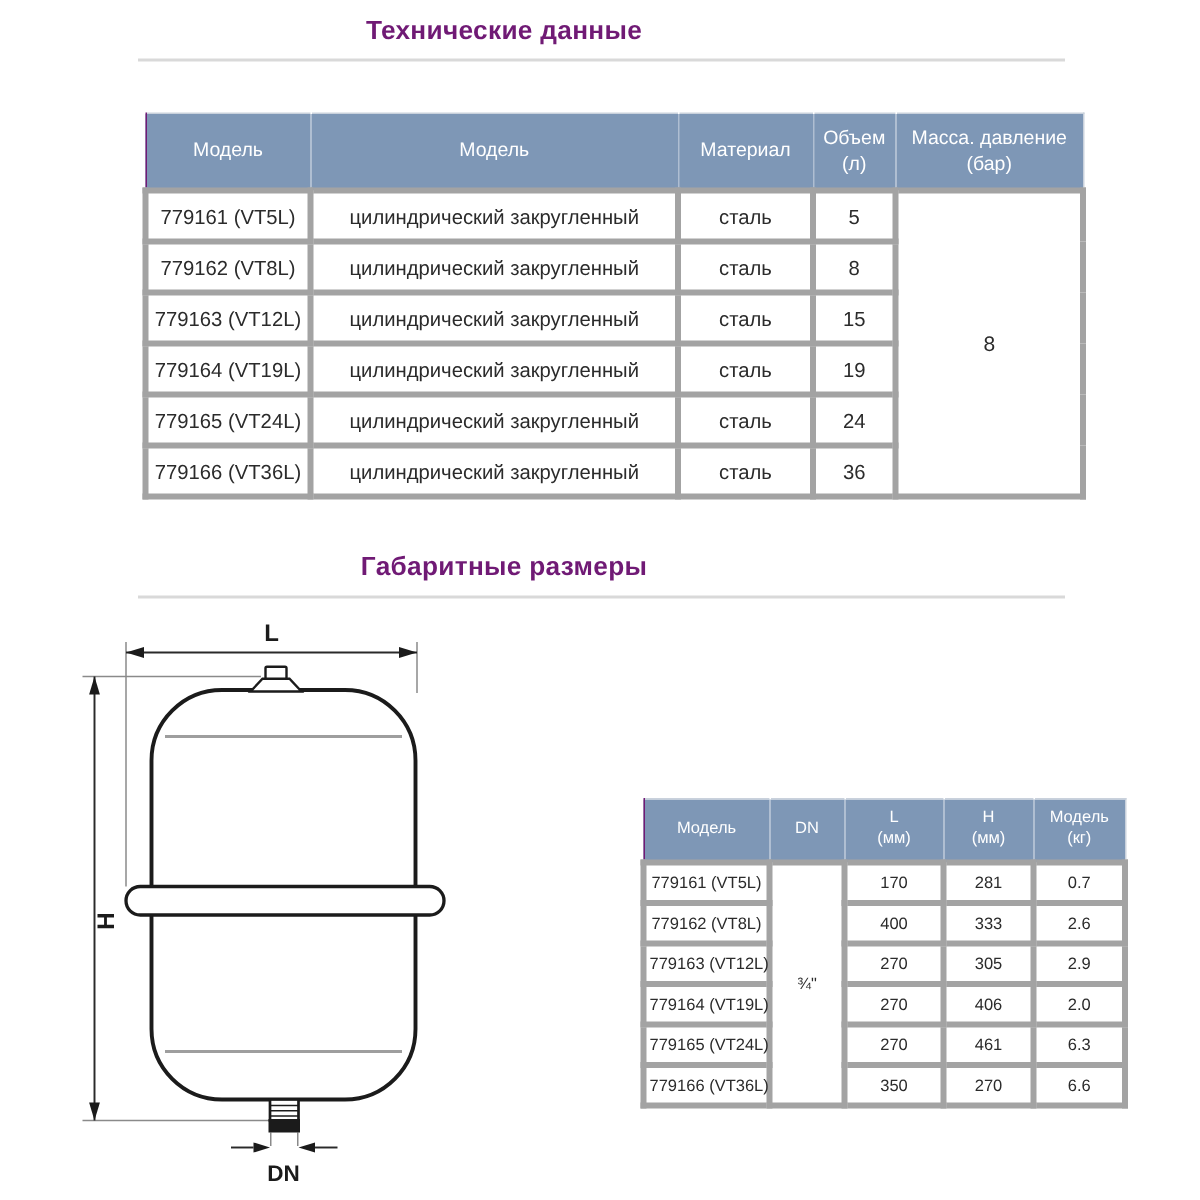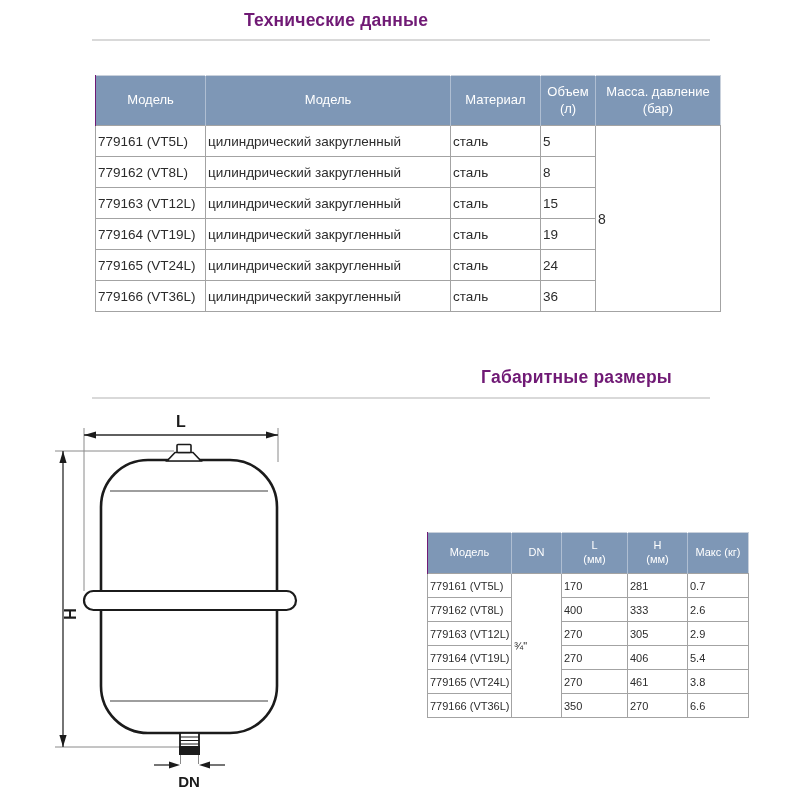--- a/index.html
+++ b/index.html
@@ -6,35 +6,35 @@
   body{
     width:800px;height:800px;position:relative;overflow:hidden;
     font-family:"Liberation Sans","DejaVu Sans",sans-serif;
     color:#2b2b2b;
   }
   .section-title{
     position:absolute;left:0;width:672px;text-align:center;
     font-size:17.5px;font-weight:600;color:#701a75;letter-spacing:.2px;
   }
   .title-tech{top:10px;}
-  .title-dims{top:367px;text-align:right;}
+  .title-dims{top:367px;}
   .rule{position:absolute;left:92px;width:618px;height:2px;background:#d9d9d9;}
   .rule-tech{top:39px;}
   .rule-dims{top:397px;}
 
   table{border-collapse:collapse;table-layout:fixed;background:#ffffff;}
   th{
     background:#7e97b6;color:#ffffff;font-weight:400;text-align:center;
     vertical-align:middle;border-left:1px solid rgba(255,255,255,.38);
     padding:2px 2px;line-height:1.25;
   }
   th:first-child{border-left:1px solid #701a75;}
   td{
-    vertical-align:middle;background:#ffffff;
-    border:1px solid #a3a3a3;padding:0 2px;white-space:nowrap;margin-left:20px;
+    text-align:center;vertical-align:middle;background:#ffffff;
+    border:4px solid #a3a3a3;padding:0 2px;white-space:nowrap;margin-left:20px;
   }
   .t-outer{border:1px solid #c9d1dc;}
 
   .tech-table{position:absolute;left:95px;top:75px;width:625px;}
   .tech-table th{font-size:13px;height:45px;}
   .tech-table td{font-size:13.5px;height:30px;}
   .tech-table td.merged{font-size:14px;}
 
   .dims-table{position:absolute;left:427px;top:532px;width:321px;}
   .dims-table th{font-size:11px;height:36px;}
@@ -185,21 +185,21 @@
       <th>Модель</th>
       <th>DN</th>
       <th>
         <div>L</div>
         <div>(мм)</div>
       </th>
       <th>
         <div>H</div>
         <div>(мм)</div>
       </th>
-      <th>Макс (кг)</th>
+      <th>Модель (кг)</th>
     </tr>
   </thead>
   <tbody>
     <tr>
       <td>779161 (VT5L)</td>
       <td rowspan="6">¾"</td>
       <td>170</td>
       <td>281</td>
       <td>0.7</td>
     </tr>
@@ -212,27 +212,27 @@
     <tr>
       <td>779163 (VT12L)</td>
       <td>270</td>
       <td>305</td>
       <td>2.9</td>
     </tr>
     <tr>
       <td>779164 (VT19L)</td>
       <td>270</td>
       <td>406</td>
-      <td>5.4</td>
+      <td>2.0</td>
     </tr>
     <tr>
       <td>779165 (VT24L)</td>
       <td>270</td>
       <td>461</td>
-      <td>3.8</td>
+      <td>6.3</td>
     </tr>
     <tr>
       <td>779166 (VT36L)</td>
       <td>350</td>
       <td>270</td>
       <td>6.6</td>
     </tr>
   </tbody>
 </table>
 

